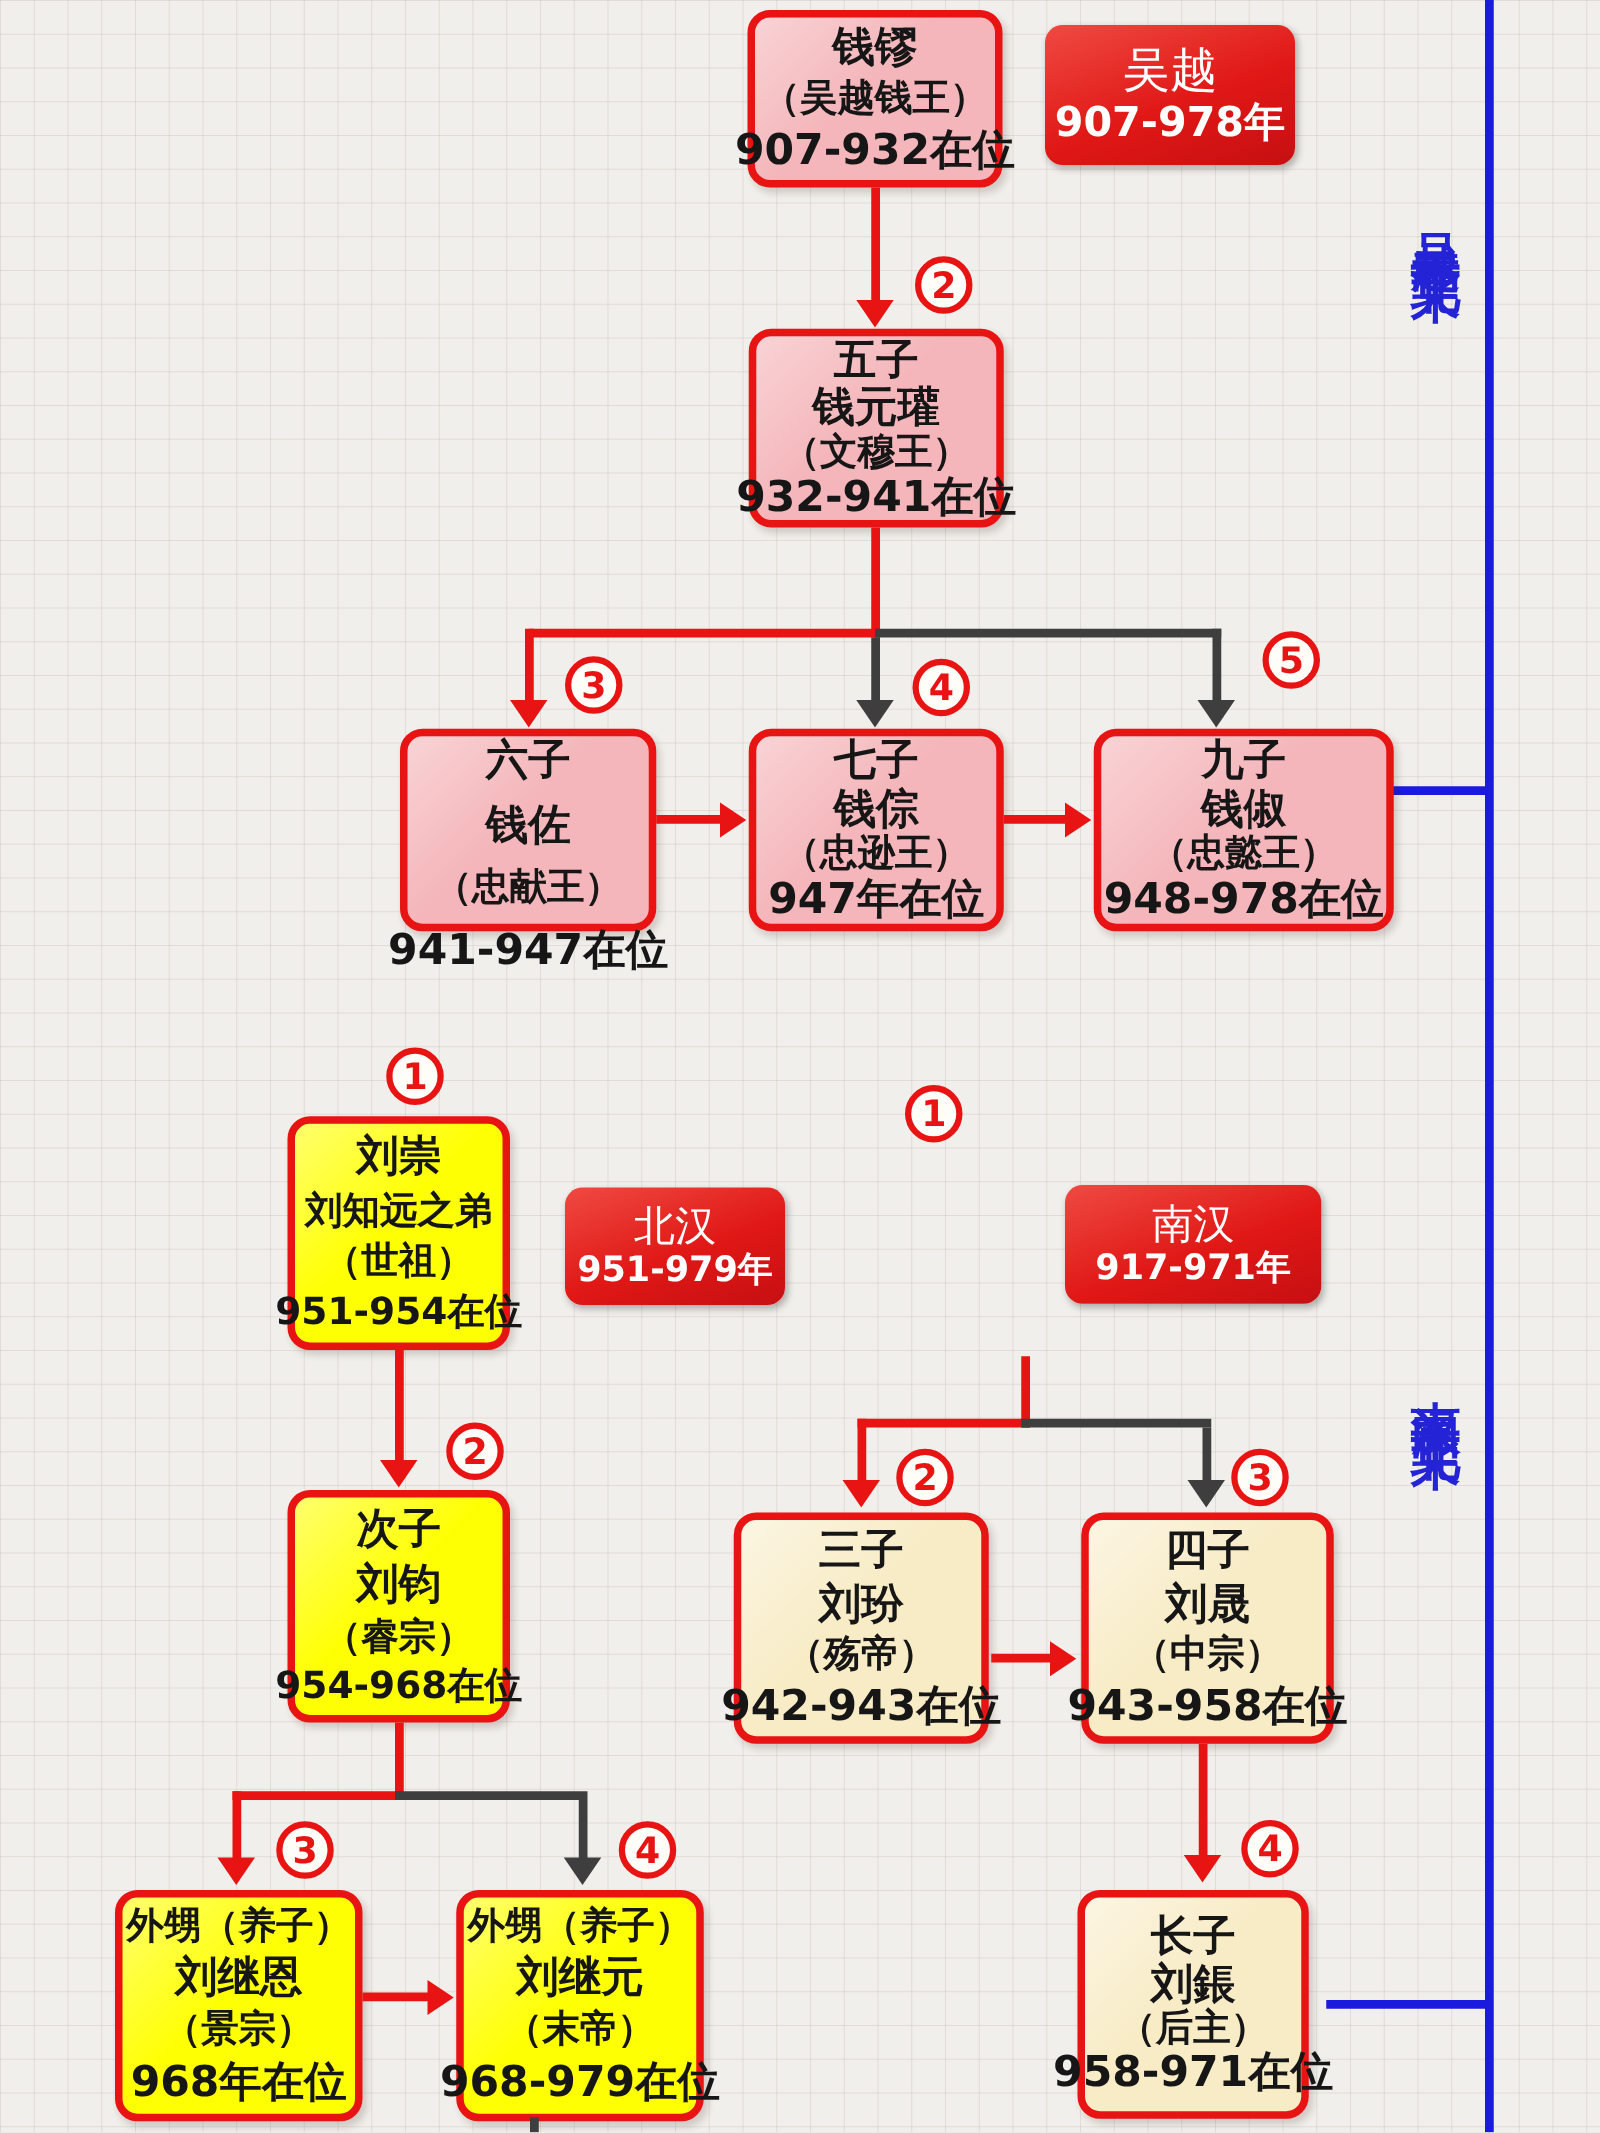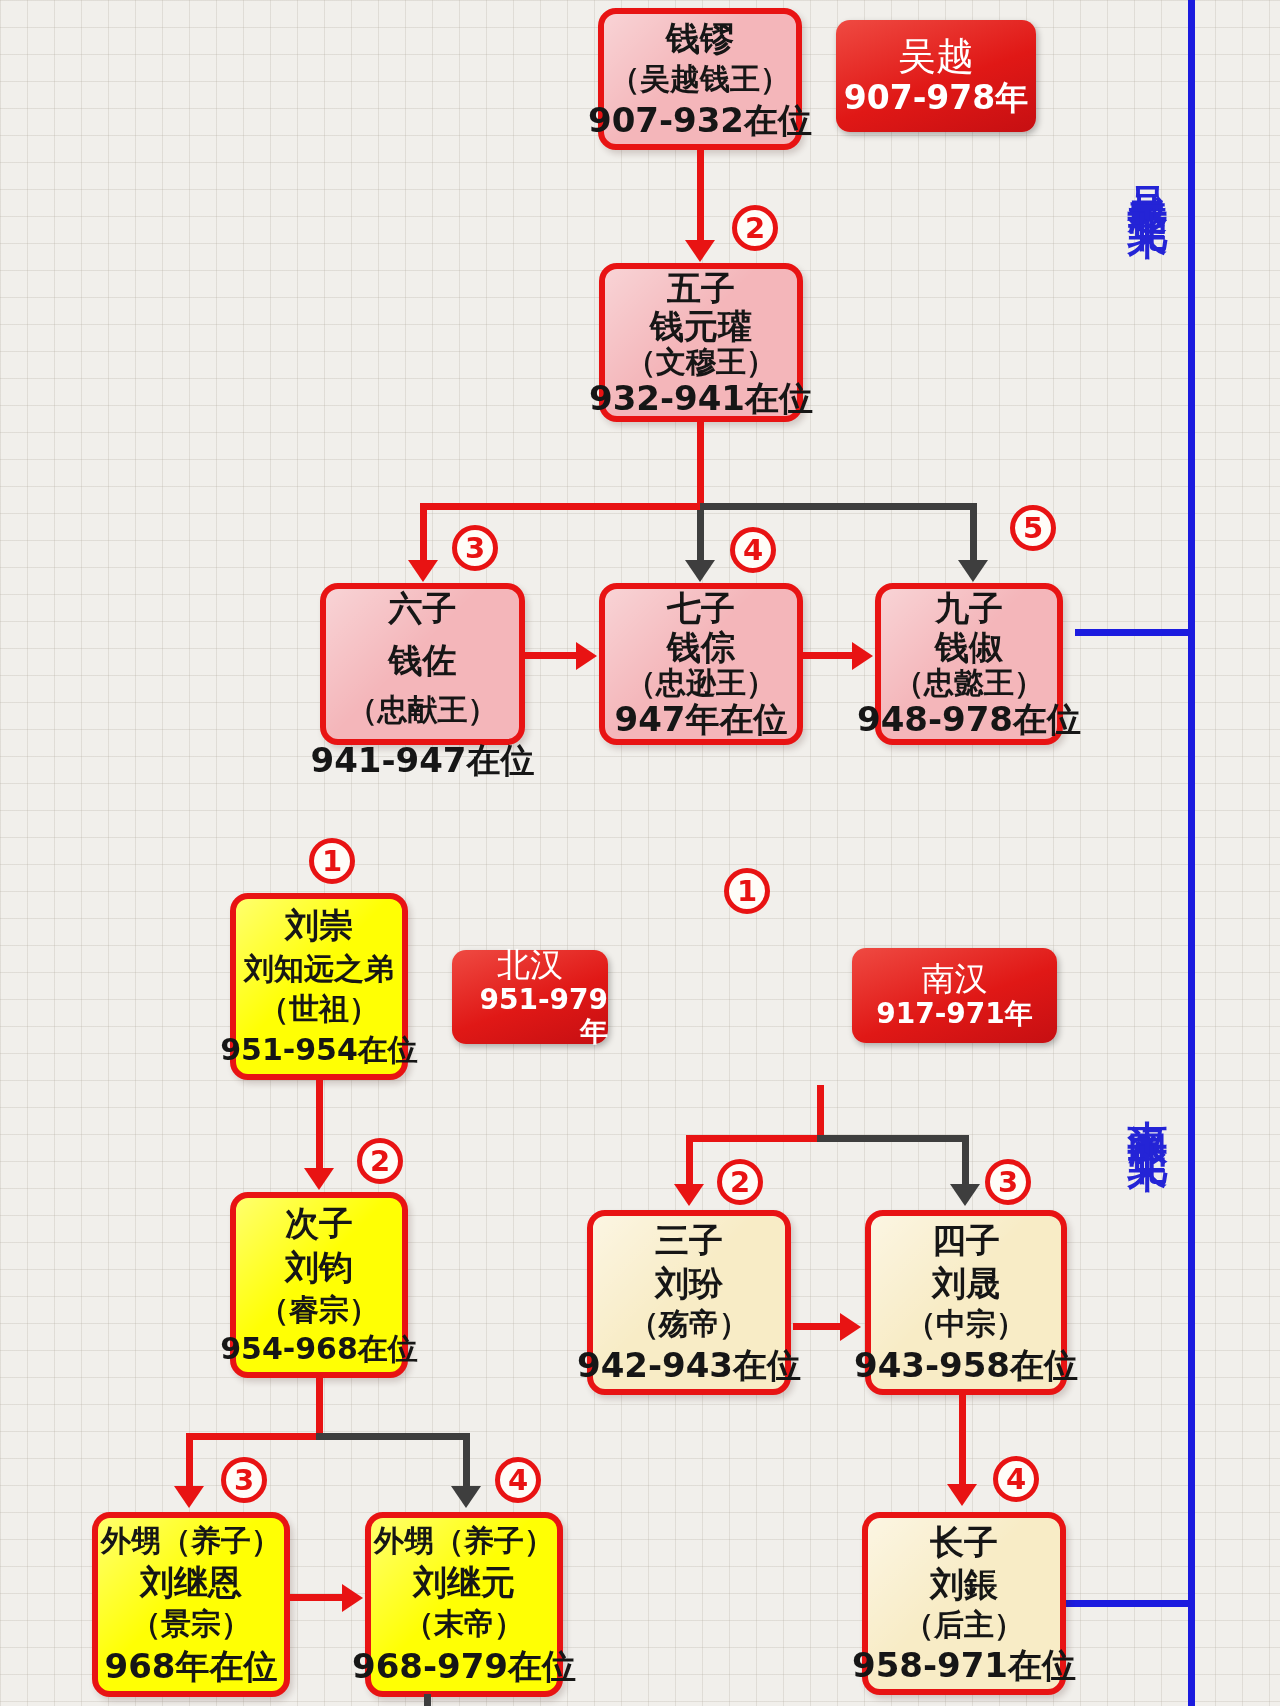--- a/index.html
+++ b/index.html
@@ -63,21 +63,21 @@
   <div class="vl blue" style="left:1188px;top:0;height:1706px;"></div>
   <div class="vnote" style="left:1128px;top:155px;">吴越亡于北宋</div>
   <div class="vnote" style="left:1128px;top:1088px;">南汉亡于北宋</div>
   <div class="hl blue" style="left:1075px;top:629px;width:115px;"></div>
   <div class="hl blue" style="left:1061px;top:1600px;width:129px;"></div>
 
   <div class="badge" style="left:836px;top:20px;width:200px;height:112px;">
     <div class="bname">吴越</div>
     <div class="byears">907-978年</div>
   </div>
-  <div class="badge badge-sm" style="left:452px;top:950px;width:156px;height:94px;text-align:right;">
+  <div class="badge badge-sm" style="left:452px;top:950px;width:176px;height:94px;text-align:right;">
     <div class="bname">北汉</div>
     <div class="byears">951-979年</div>
   </div>
   <div class="badge badge-sm" style="left:852px;top:948px;width:205px;height:95px;">
     <div class="bname">南汉</div>
     <div class="byears">917-971年</div>
   </div>
 
   <div class="node pink" style="left:598px;top:8px;width:204px;height:142px;">
     <div class="ln">钱镠</div>
@@ -122,21 +122,21 @@
     <div class="ln">钱佐</div>
     <div class="ln sm">（忠献王）</div>
     <div class="ln">941-947在位</div>
   </div>
   <div class="node pink" style="left:599px;top:583px;width:204px;height:162px;">
     <div class="ln">七子</div>
     <div class="ln">钱倧</div>
     <div class="ln sm">（忠逊王）</div>
     <div class="ln">947年在位</div>
   </div>
-  <div class="node pink" style="left:875px;top:583px;width:188px;height:162px;">
+  <div class="node pink" style="left:875px;top:583px;width:240px;height:162px;">
     <div class="ln">九子</div>
     <div class="ln">钱俶</div>
     <div class="ln sm">（忠懿王）</div>
     <div class="ln">948-978在位</div>
   </div>
 
   <div class="hl red" style="left:525px;top:652px;width:53px;"></div>
   <div class="ah right" style="left:576px;top:642px;"></div>
   <div class="hl red" style="left:803px;top:652px;width:51px;"></div>
   <div class="ah right" style="left:852px;top:642px;"></div>
@@ -228,20 +228,20 @@
 
   <div class="hl red" style="left:793px;top:1323px;width:49px;"></div>
   <div class="ah right" style="left:840px;top:1313px;"></div>
 
   <div class="vl red" style="left:959px;top:1395px;height:91px;"></div>
   <div class="ah down" style="left:947px;top:1484px;"></div>
   <div class="circ" style="left:993px;top:1456px;">
       <span>4</span>
     </div>
 
-  <div class="node cream" style="left:862px;top:1512px;width:204px;height:183px;">
+  <div class="node cream" style="left:862px;top:1512px;width:185px;height:183px;justify-content:center;">
     <div class="ln">长子</div>
     <div class="ln">刘鋹</div>
     <div class="ln sm">（后主）</div>
     <div class="ln">958-971在位</div>
   </div>
 
 </div>
 
 </body></html>

